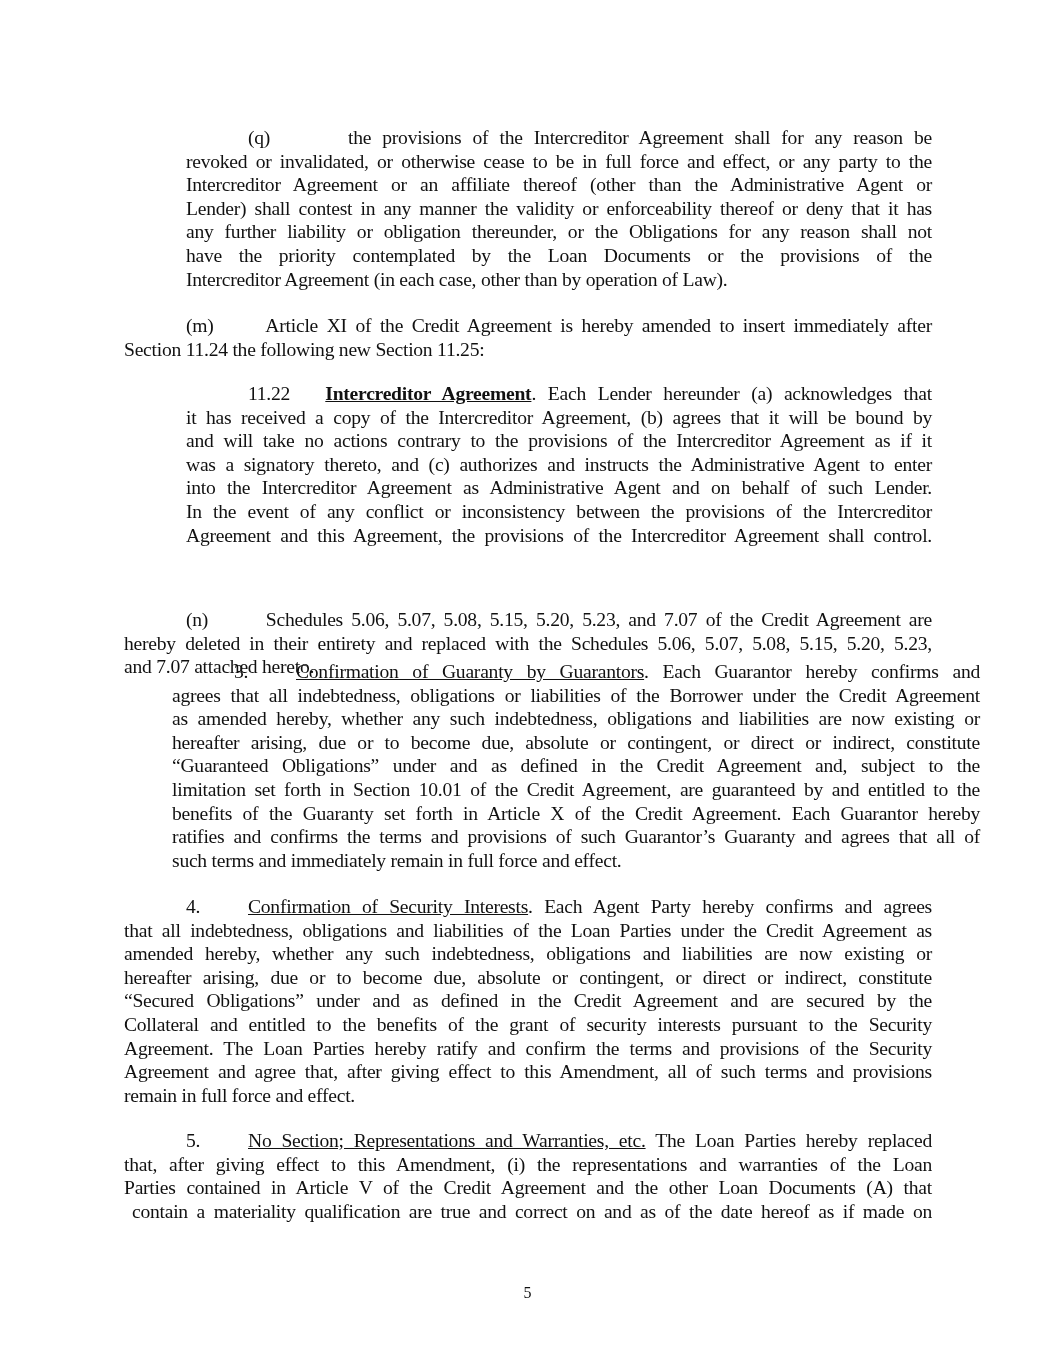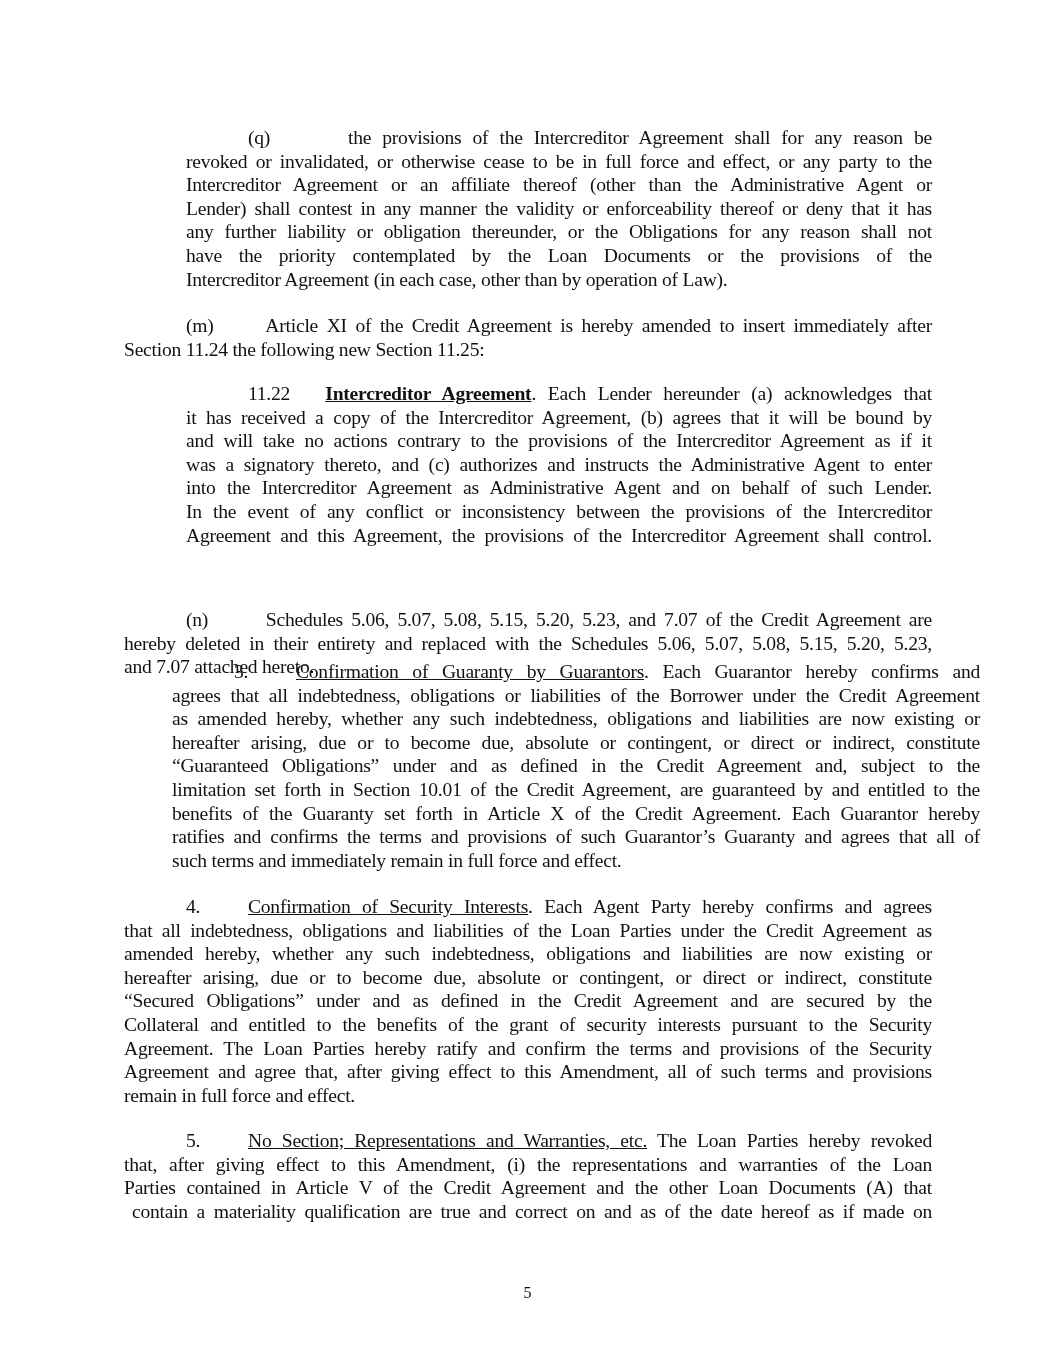--- a/index.html
+++ b/index.html
@@ -81,20 +81,20 @@
     <span class="line">amended hereby, whether any such indebtedness, obligations and liabilities are now existing or</span>
     <span class="line">hereafter arising, due or to become due, absolute or contingent, or direct or indirect, constitute</span>
     <span class="line">“Secured Obligations” under and as defined in the Credit Agreement and are secured by the</span>
     <span class="line">Collateral and entitled to the benefits of the grant of security interests pursuant to the Security</span>
     <span class="line">Agreement. The Loan Parties hereby ratify and confirm the terms and provisions of the Security</span>
     <span class="line">Agreement and agree that, after giving effect to this Amendment, all of such terms and provisions</span>
     <span class="line last">remain in full force and effect.</span>
   </div>
 
   <div class="para" style="left:124px; top:1129px; width:808px;">
-    <span class="line"><span class="num" style="width:62px; margin-left:62px;">5.</span><span class="ul">No Section; Representations and Warranties, etc.</span><span>  The Loan Parties hereby revoked</span></span>
+    <span class="line"><span class="num" style="width:62px; margin-left:62px;">5.</span><span class="ul">No Section; Representations and Warranties, etc.</span><span>  The Loan Parties hereby replaced</span></span>
     <span class="line">that, after giving effect to this Amendment, (i) the representations and warranties of the Loan</span>
     <span class="line">Parties contained in Article V of the Credit Agreement and the other Loan Documents (A) that</span>
     <span class="line" style="text-align-last:justify;margin-left:8px;">contain a materiality qualification are true and correct on and as of the date hereof as if made on</span>
   </div>
 
   <div class="pagenum">5</div>
 </div>
 
 </body></html>

